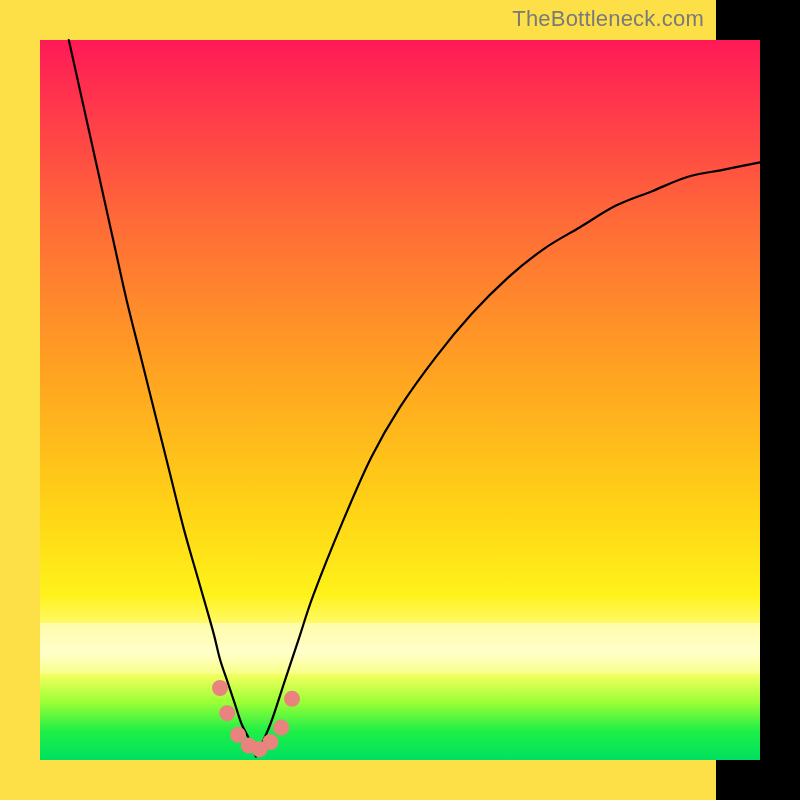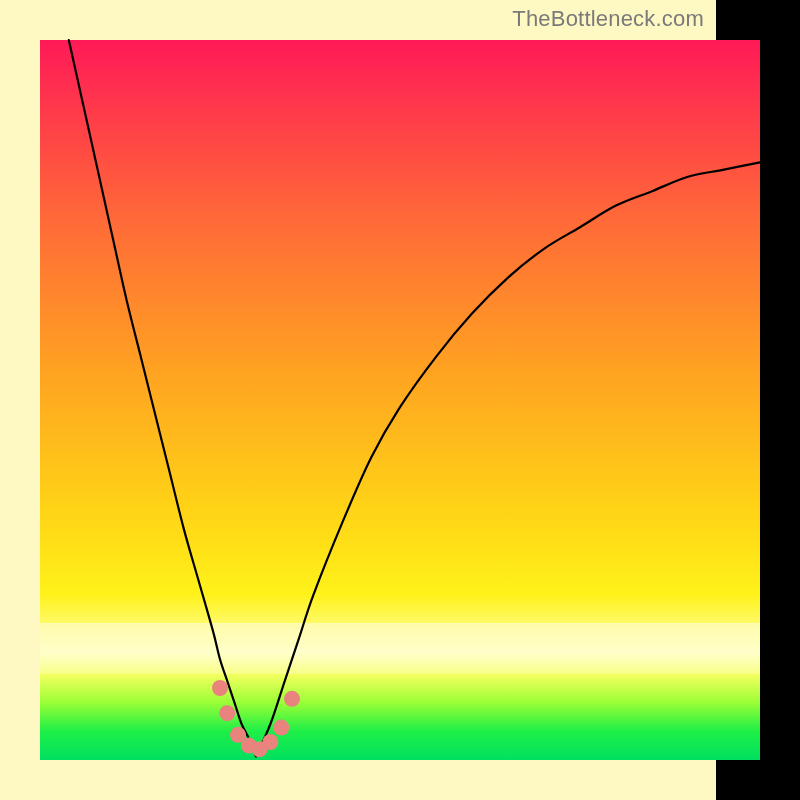--- a/index.html
+++ b/index.html
@@ -8,21 +8,21 @@
     width: 800px;
     height: 800px;
     background: #000;
     overflow: hidden;
     font-family: Arial, Helvetica, sans-serif;
   }
   .outer {
     position: relative;
     width: 716px;
     height: 800px;
-    background: #fef9c3;
+    background: #fde047;
   }
   .plot {
     position: absolute;
     left: 40px;
     top: 40px;
     width: 720px;
     height: 720px;
     
     background: linear-gradient(
       to bottom,

